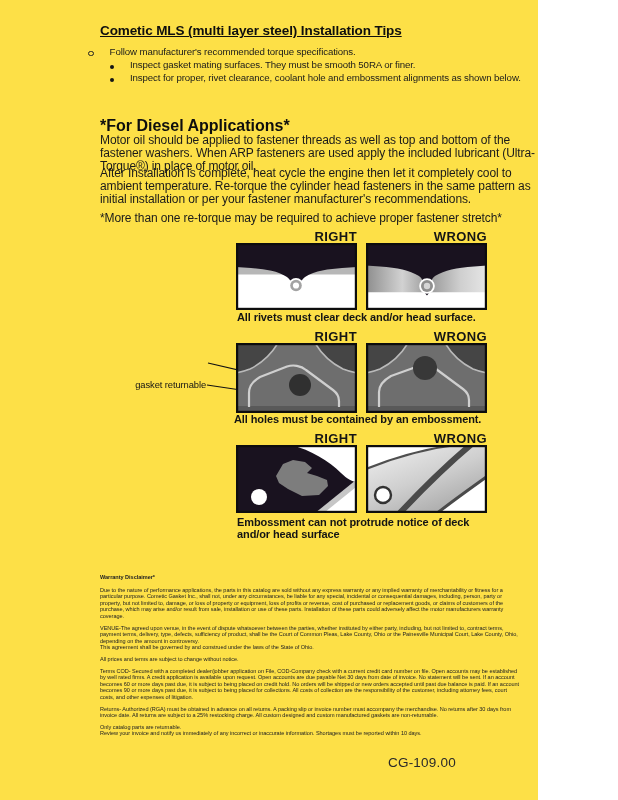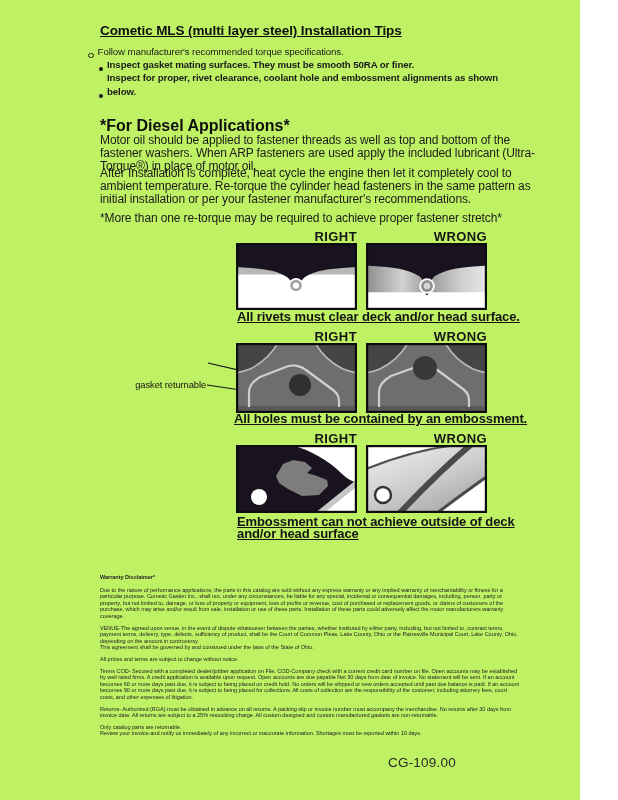--- a/index.html
+++ b/index.html
@@ -1,30 +1,30 @@
 <!DOCTYPE html>
 <html><head>
 <meta charset="utf-8">
 <style>
   html,body{margin:0;padding:0;background:#fff;}
-  .page{position:relative;width:580px;height:800px;background:#bef264;overflow:hidden;
+  .page{position:relative;width:538px;height:800px;background:#fde047;overflow:hidden;
         font-family:"Liberation Sans", sans-serif;color:#1a1a1a;}
   .abs{position:absolute;}
   .title{left:100px;top:23px;font-size:13.5px;font-weight:bold;color:#0e0e0e;
          text-decoration:underline;letter-spacing:-0.1px;}
   .bullets{left:88px;top:45px;width:440px;}
-  .b-line{display:flex;align-items:flex-end;font-size:9.7px;line-height:13.2px;letter-spacing:-0.12px;}
+  .b-line{display:flex;align-items:center;font-size:9.7px;line-height:13.2px;letter-spacing:-0.12px;gap:12px;}
   .b-line .mk-o{flex:0 0 auto;width:3.6px;height:3.6px;border:1px solid #222;border-radius:50%;margin:3.6px 4px 0 0;}
-  .b-line.sub{margin-left:11px;font-weight:bold;}
+  .b-line.sub{margin-left:22px;}
   .b-line .mk-f{flex:0 0 auto;width:4px;height:4px;background:#151515;border-radius:50%;margin:3.8px 4px 0 0;}
   .h2{left:100px;top:117px;font-size:16px;font-weight:bold;color:#0e0e0e;}
   .para{font-size:12px;line-height:13.2px;letter-spacing:-0.12px;width:436px;left:100px;}
   .p1{top:134px;} .p2{top:167px;} .note{top:212px;width:460px;}
   .dg-label{width:121px;text-align:right;font-size:13px;font-weight:600;letter-spacing:0.4px;color:#151515;}
-  .cap{font-size:13px;font-weight:bold;letter-spacing:-0.1px;color:#141414;line-height:12px;text-decoration:underline;}
+  .cap{font-size:11px;font-weight:bold;letter-spacing:-0.1px;color:#141414;line-height:12px;}
   .small-lbl{width:122px;text-align:right;font-size:9.4px;line-height:10.6px;letter-spacing:-0.1px;color:#141414;}
   .warranty{left:100px;top:574px;width:421px;font-size:5.55px;line-height:6.6px;letter-spacing:-0.03px;color:#222;}
   .warranty .w-head{font-weight:bold;margin:0 0 6px 0;}
   .warranty p{margin:0 0 5px 0;}
   .warranty p.tight{margin-bottom:0;}
   .pagenum{left:388px;top:755px;font-size:13.5px;color:#2a2a2a;letter-spacing:0.2px;}
   svg{display:block;}
 </style>
 </head>
 <body>
@@ -147,21 +147,21 @@
     <rect x="0" y="0" width="121" height="68" fill="#ffffff"></rect>
     <path d="M0,25 C32,12 62,4 96,0 H121 V31 L70,68 H0 Z" fill="url(#g-deck3)"></path>
     <path d="M70,69 C88,55 105,43 121,31.5" fill="none" stroke="#4a4a4a" stroke-width="3"></path>
     <path d="M32,70 C58,42 83,18 108,-3" fill="none" stroke="#4a4a4a" stroke-width="6"></path>
     <path d="M0,24 C32,11 62,3 97,-1" fill="none" stroke="#4f4f4f" stroke-width="2.2"></path>
     <circle cx="17" cy="50" r="8" fill="#ffffff" stroke="#333" stroke-width="2.4"></circle>
     <rect x="1.1" y="1.1" width="118.8" height="65.8" fill="none" stroke="#0d0d0d" stroke-width="2.2"></rect>
   </svg>
 
   <div class="abs cap" style="left:237px;top:516px;width:280px;">
-    <div>Embossment can not achieve outside of deck</div>
+    <div>Embossment can not protrude notice of deck</div>
     <div>and/or head surface</div>
   </div>
 
   <div class="abs warranty">
     <div class="w-head">Warranty Disclaimer*</div>
     <p>Due to the nature of performance applications, the parts in this catalog are sold without any express warranty or any implied warranty of merchantability or fitness for a particular purpose.  Cometic Gasket Inc., shall not, under any circumstances, be liable for any special, incidental or consequential damages, including, person, party or property, but not limited to, damage, or loss of property or equipment, loss of profits or revenue, cost of purchased or replacement goods, or claims of customers of the purchase, which may arise and/or result from sale, installation or use of these parts.  Installation of these parts could adversely affect the motor manufacturers warranty coverage.</p>
     <p class="tight">VENUE-The agreed upon venue, in the event of dispute whatsoever between the parties, whether instituted by either party, including, but not limited to, contract terms, payment terms, delivery, type, defects, sufficiency of product, shall be the Court of Common Pleas, Lake County, Ohio or the Painesville Municipal Court, Lake County, Ohio, depending on the amount in controversy.</p>
     <p>This agreement shall be governed by and construed under the laws of the State of Ohio.</p>
     <p>All prices and terms are subject to change without notice.</p>
     <p>Terms COD- Secured with a completed dealer/jobber application on File, COD-Company check with a current credit card number on file.  Open accounts may be established by well rated firms.  A credit application is available upon request.  Open accounts are due payable Net 30 days from date of invoice.  No statement will be sent.  If an account becomes 60 or more days past due, it is subject to being placed on credit hold.  No orders will be shipped or new orders accepted until past due balance is paid.  If an account becomes 90 or more days past due, it is subject to being placed for collections.  All costs of collection are the responsibility of the customer, including attorney fees, court costs, and other expenses of litigation.</p>

